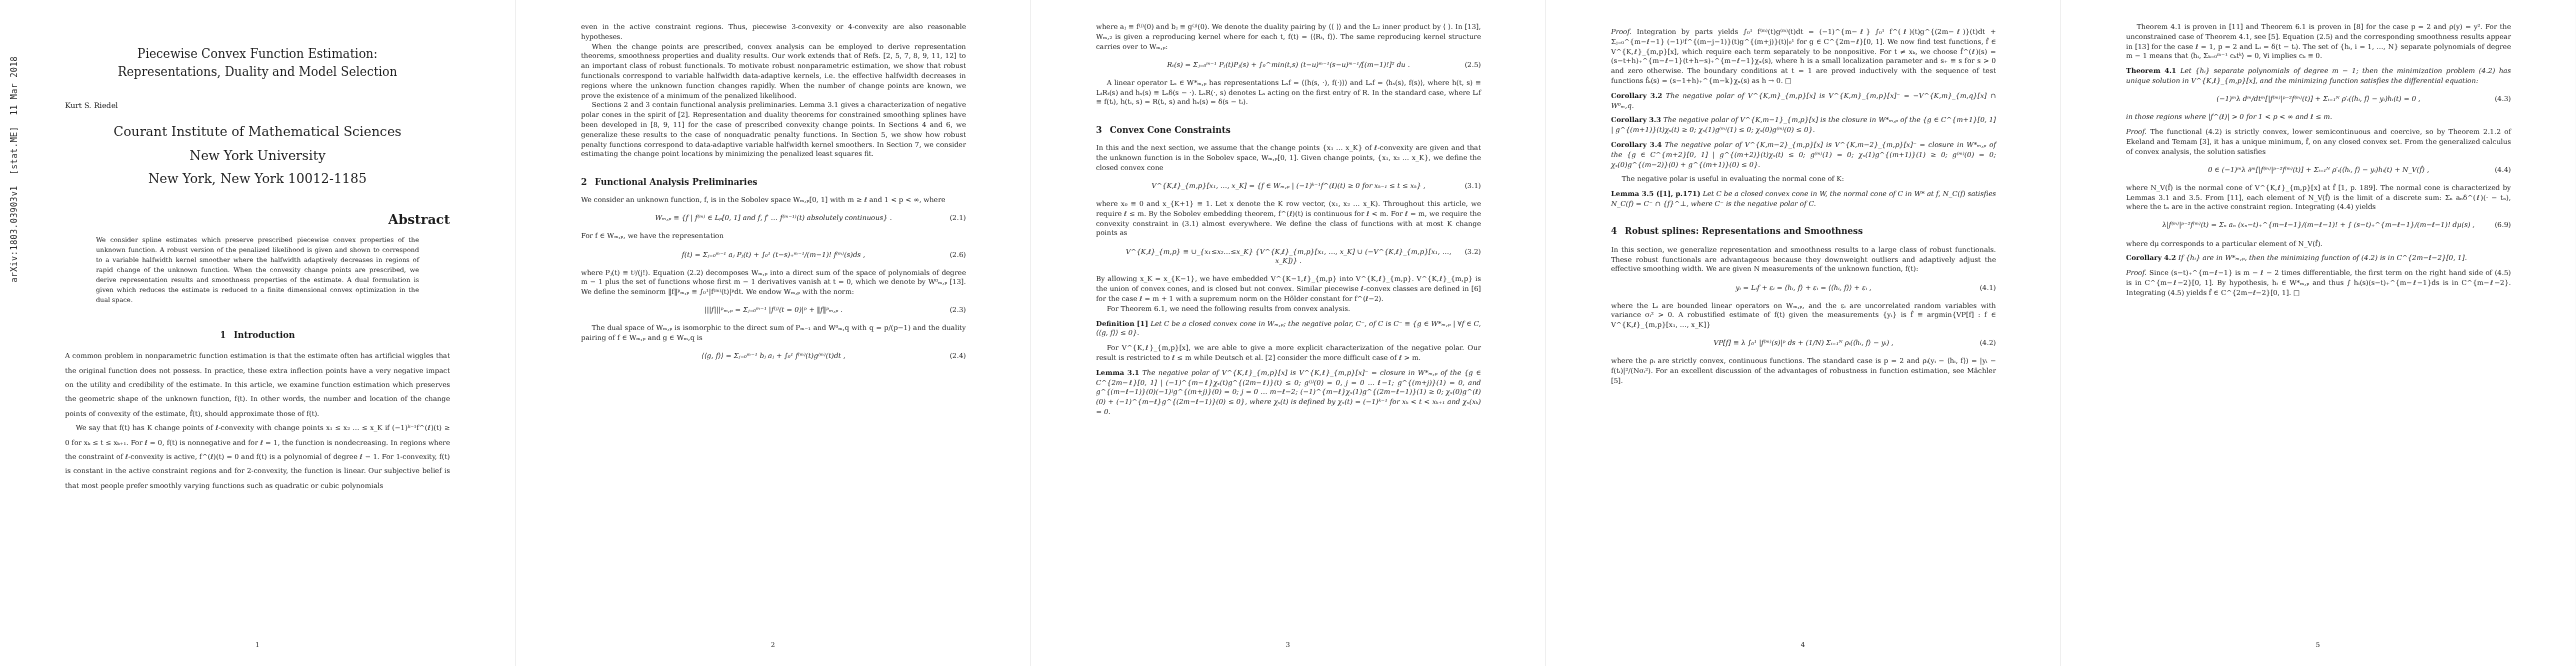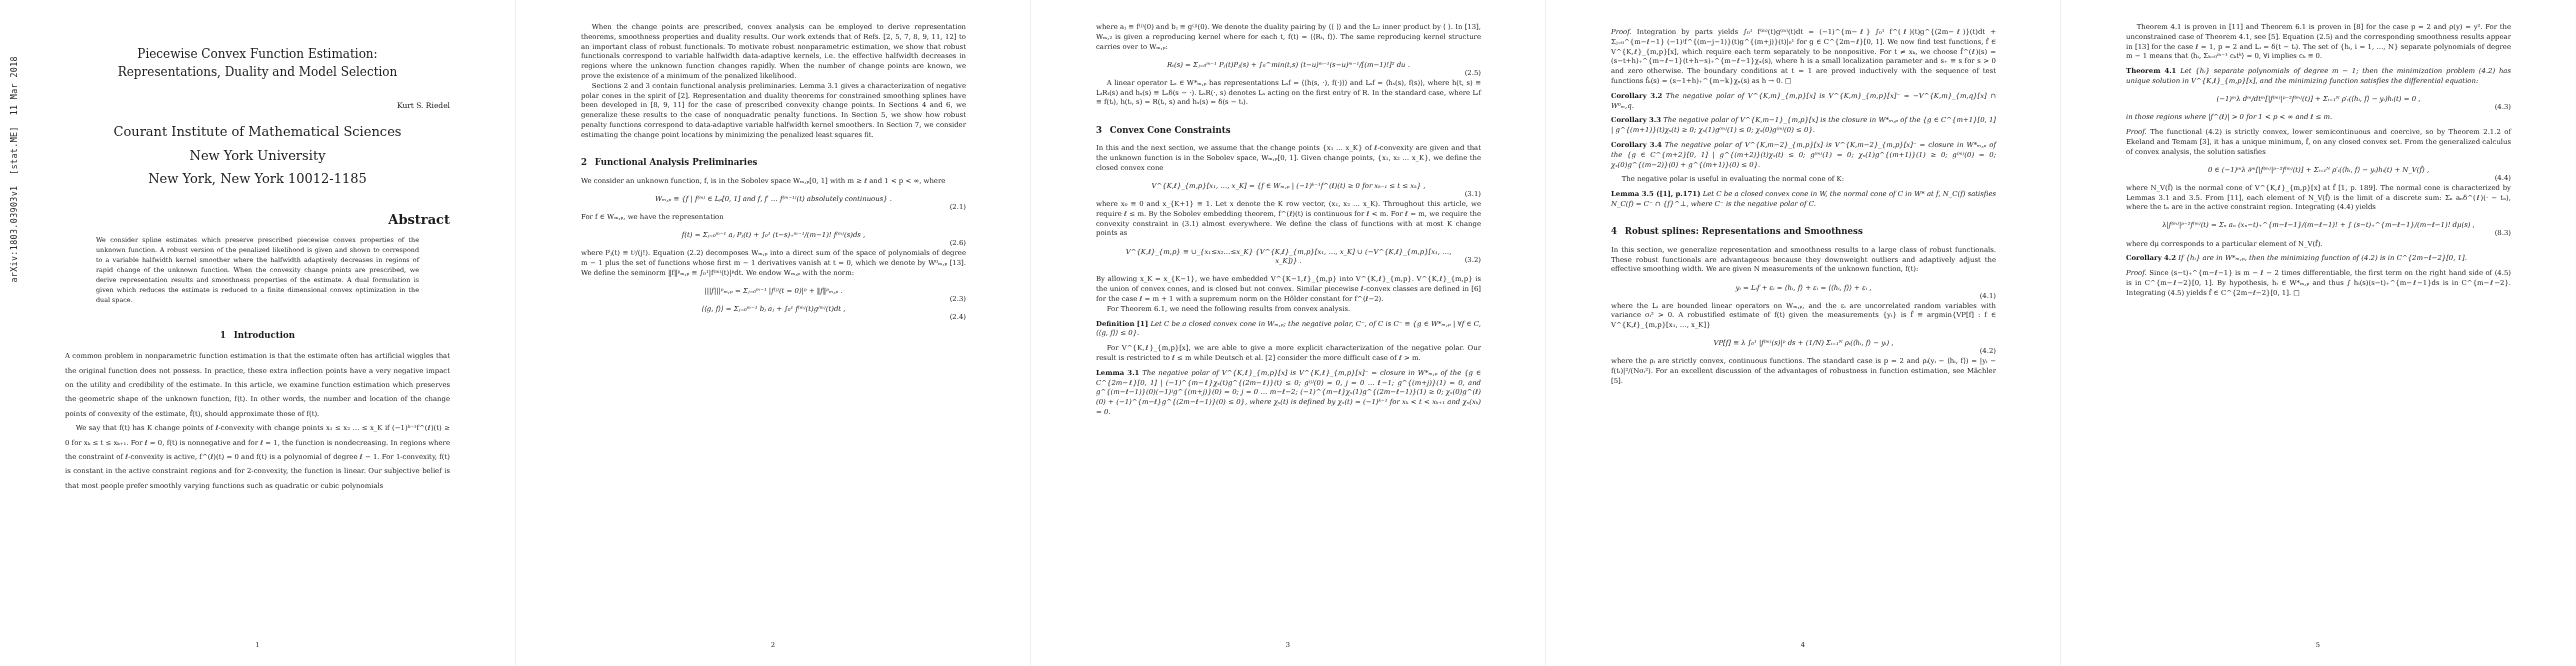--- a/index.html
+++ b/index.html
@@ -25,36 +25,36 @@
   .page + .page { border-left: 0.6px solid #efefef; }
   .page-content {
     position: absolute; left: 65px; width: 385px; top: 23px;
     font-size: 6.9px; line-height: 1.42; text-align: justify;
   }
   .page-content.first { top: 30px; }
   .paper-title {
     font-size: 12px; line-height: 1.5; text-align: center;
     margin: 14.5px 11px 0; white-space: pre-line; font-weight: normal;
   }
-  .author-name { text-align: right; font-size: 7.5px; margin-top: 20px; margin-bottom: 9px; }
+  .author-name { text-align: left; font-size: 7.5px; margin-top: 20px; margin-bottom: 9px; }
   .affiliation { text-align: center; font-size: 13px; line-height: 1.8; }
   .abstract-head { text-align: right; font-weight: bold; font-size: 13px; margin: 21px 0 6.7px; }
   .abstract { margin: 0 31px; font-size: 6.4px; line-height: 1.55; text-align: justify; }
   .section-head { font-size: 8.6px; font-weight: bold; margin: 15.6px 0 8.3px; text-align: left; text-indent: 0; }
   .first .section-head { margin-top: 23px; text-align: center; }
   .sec-num { margin-right: 7.8px; }
   p.para { margin: 0; text-indent: 1.55em; }
   p.para.noindent { text-indent: 0; }
   .first p.para { line-height: 2.08; }
   p.para.thm, p.para.proof { margin: 5px 0; }
   .thm .para-text { font-style: italic; }
   .lead { font-weight: bold; }
   .proof .lead { font-weight: normal; font-style: italic; }
   .eq { position: relative; margin: 8.3px 0; text-align: center; font-style: italic; padding: 0 24.5px; }
-  .eq-tag { position: absolute; right: 0; top: 8px; font-style: normal; }
+  .eq-tag { position: absolute; right: 0; top: 0; font-style: normal; }
   .page-number {
     position: absolute; left: 0; width: 100%; bottom: 18px;
     text-align: center; font-size: 6.7px;
   }
 </style>
 </head>
 <body>
 
 <div id="paper-spread">
   <div class="arxiv-stamp">arXiv:1803.03903v1  [stat.ME]  11 Mar 2018</div>
@@ -69,29 +69,31 @@
         <div class="abstract-head">Abstract</div>
         <div class="abstract">We consider spline estimates which preserve prescribed piecewise convex properties of the unknown function. A robust version of the penalized likelihood is given and shown to correspond to a variable halfwidth kernel smoother where the halfwidth adaptively decreases in regions of rapid change of the unknown function. When the convexity change points are prescribed, we derive representation results and smoothness properties of the estimate. A dual formulation is given which reduces the estimate is reduced to a finite dimensional convex optimization in the dual space.</div>
         <div class="section-head"><span class="sec-num">1</span><span class="sec-title">Introduction</span></div>
         <p class="para noindent"><span class="para-text">A common problem in nonparametric function estimation is that the estimate often has artificial wiggles that the original function does not possess. In practice, these extra inflection points have a very negative impact on the utility and credibility of the estimate. In this article, we examine function estimation which preserves the geometric shape of the unknown function, f(t). In other words, the number and location of the change points of convexity of the estimate, f̂(t), should approximate those of f(t).</span></p>
         <p class="para"><span class="para-text">We say that f(t) has K change points of ℓ-convexity with change points x₁ ≤ x₂ … ≤ x_K if (−1)ᵏ⁻¹f^(ℓ)(t) ≥ 0 for xₖ ≤ t ≤ xₖ₊₁. For ℓ = 0, f(t) is nonnegative and for ℓ = 1, the function is nondecreasing. In regions where the constraint of ℓ-convexity is active, f^(ℓ)(t) = 0 and f(t) is a polynomial of degree ℓ − 1. For 1-convexity, f(t) is constant in the active constraint regions and for 2-convexity, the function is linear. Our subjective belief is that most people prefer smoothly varying functions such as quadratic or cubic polynomials</span></p>
       </div>
       <div class="page-number">1</div>
     </div>
     <div class="page">
       <div class="page-content">
+        <p class="para noindent"><span class="para-text">even in the active constraint regions. Thus, piecewise 3-convexity or 4-convexity are also reasonable hypotheses.</span></p>
         <p class="para"><span class="para-text">When the change points are prescribed, convex analysis can be employed to derive representation theorems, smoothness properties and duality results. Our work extends that of Refs. [2, 5, 7, 8, 9, 11, 12] to an important class of robust functionals. To motivate robust nonparametric estimation, we show that robust functionals correspond to variable halfwidth data-adaptive kernels, i.e. the effective halfwidth decreases in regions where the unknown function changes rapidly. When the number of change points are known, we prove the existence of a minimum of the penalized likelihood.</span></p>
         <p class="para"><span class="para-text">Sections 2 and 3 contain functional analysis preliminaries. Lemma 3.1 gives a characterization of negative polar cones in the spirit of [2]. Representation and duality theorems for constrained smoothing splines have been developed in [8, 9, 11] for the case of prescribed convexity change points. In Sections 4 and 6, we generalize these results to the case of nonquadratic penalty functions. In Section 5, we show how robust penalty functions correspond to data-adaptive variable halfwidth kernel smoothers. In Section 7, we consider estimating the change point locations by minimizing the penalized least squares fit.</span></p>
         <div class="section-head"><span class="sec-num">2</span><span class="sec-title">Functional Analysis Preliminaries</span></div>
         <p class="para noindent"><span class="para-text">We consider an unknown function, f, is in the Sobolev space Wₘ,ₚ[0, 1] with m ≥ ℓ and 1 &lt; p &lt; ∞, where</span></p>
         <div class="eq"><span class="eq-body">Wₘ,ₚ ≡ {f | f⁽ᵐ⁾ ∈ Lₚ[0, 1] and f, f′ … f⁽ᵐ⁻¹⁾(t) absolutely continuous} .</span><span class="eq-tag">(2.1)</span></div>
         <p class="para noindent"><span class="para-text">For f ∈ Wₘ,ₚ, we have the representation</span></p>
         <div class="eq"><span class="eq-body">f(t) = Σⱼ₌₀ᵐ⁻¹ aⱼ Pⱼ(t) + ∫₀¹ (t−s)₊ᵐ⁻¹/(m−1)! f⁽ᵐ⁾(s)ds ,</span><span class="eq-tag">(2.6)</span></div>
         <p class="para noindent"><span class="para-text">where Pⱼ(t) ≡ tʲ/(j!). Equation (2.2) decomposes Wₘ,ₚ into a direct sum of the space of polynomials of degree m − 1 plus the set of functions whose first m − 1 derivatives vanish at t = 0, which we denote by W⁰ₘ,ₚ [13]. We define the seminorm ‖f‖ᵖₘ,ₚ ≡ ∫₀¹|f⁽ᵐ⁾(t)|ᵖdt. We endow Wₘ,ₚ with the norm:</span></p>
         <div class="eq"><span class="eq-body">|||f|||ᵖₘ,ₚ = Σⱼ₌₀ᵐ⁻¹ |f⁽ʲ⁾(t = 0)|ᵖ + ‖f‖ᵖₘ,ₚ .</span><span class="eq-tag">(2.3)</span></div>
+        <p class="para"><span class="para-text">The dual space of Wₘ,ₚ is isomorphic to the direct sum of Pₘ₋₁ and W⁰ₘ,q with q = p/(p−1) and the duality pairing of f ∈ Wₘ,ₚ and g ∈ Wₘ,q is</span></p>
         <div class="eq"><span class="eq-body">⟨⟨g, f⟩⟩ = Σⱼ₌₀ᵐ⁻¹ bⱼ aⱼ + ∫₀¹ f⁽ᵐ⁾(t)g⁽ᵐ⁾(t)dt ,</span><span class="eq-tag">(2.4)</span></div>
       </div>
       <div class="page-number">2</div>
     </div>
     <div class="page">
       <div class="page-content">
         <p class="para noindent"><span class="para-text">where aⱼ ≡ f⁽ʲ⁾(0) and bⱼ ≡ g⁽ʲ⁾(0). We denote the duality pairing by ⟨⟨ ⟩⟩ and the L₂ inner product by ⟨ ⟩. In [13], Wₘ,₂ is given a reproducing kernel where for each t, f(t) = ⟨⟨Rₜ, f⟩⟩. The same reproducing kernel structure carries over to Wₘ,ₚ:</span></p>
         <div class="eq"><span class="eq-body">Rₜ(s) = Σⱼ₌₀ᵐ⁻¹ Pⱼ(t)Pⱼ(s) + ∫₀^min(t,s) (t−u)ᵐ⁻¹(s−u)ᵐ⁻¹/[(m−1)!]² du .</span><span class="eq-tag">(2.5)</span></div>
         <p class="para"><span class="para-text">A linear operator Lₛ ∈ W*ₘ,ₚ has representations Lₛf = ⟨⟨h(s, ·), f(·)⟩⟩ and Lₛf = ⟨hₛ(s), f(s)⟩, where h(t, s) ≡ LₜRₜ(s) and hₛ(s) ≡ Lₛδ(s − ·). LₛR(·, s) denotes Lₛ acting on the first entry of R. In the standard case, where Lᵢf ≡ f(tᵢ), h(tᵢ, s) = R(tᵢ, s) and hₛ(s) = δ(s − tᵢ).</span></p>
         <div class="section-head"><span class="sec-num">3</span><span class="sec-title">Convex Cone Constraints</span></div>
@@ -126,21 +128,21 @@
     </div>
     <div class="page">
       <div class="page-content">
         <p class="para"><span class="para-text">Theorem 4.1 is proven in [11] and Theorem 6.1 is proven in [8] for the case p = 2 and ρ(y) = y². For the unconstrained case of Theorem 4.1, see [5]. Equation (2.5) and the corresponding smoothness results appear in [13] for the case ℓ = 1, p = 2 and Lᵢ = δ(t − tᵢ). The set of {hᵢ, i = 1, …, N} separate polynomials of degree m − 1 means that ⟨hᵢ, Σₖ₌₀ᵐ⁻¹ cₖtᵏ⟩ = 0, ∀i implies cₖ ≡ 0.</span></p>
         <p class="para noindent thm"><b class="lead">Theorem 4.1</b><span class="para-text"> Let {hᵢ} separate polynomials of degree m − 1; then the minimization problem (4.2) has unique solution in V^{K,ℓ}_{m,p}[x], and the minimizing function satisfies the differential equation:</span></p>
         <div class="eq"><span class="eq-body">(−1)ᵐλ dᵐ/dtᵐ[|f⁽ᵐ⁾|ᵖ⁻²f⁽ᵐ⁾(t)] + Σᵢ₌₁ᴺ ρ′ᵢ(⟨hᵢ, f⟩ − yᵢ)hᵢ(t) = 0 ,</span><span class="eq-tag">(4.3)</span></div>
         <p class="para noindent thm"><span class="para-text">in those regions where |f^(ℓ)| &gt; 0 for 1 &lt; p &lt; ∞ and ℓ ≤ m.</span></p>
         <p class="para noindent proof"><b class="lead">Proof.</b><span class="para-text"> The functional (4.2) is strictly convex, lower semicontinuous and coercive, so by Theorem 2.1.2 of Ekeland and Temam [3], it has a unique minimum, f̂, on any closed convex set. From the generalized calculus of convex analysis, the solution satisfies</span></p>
         <div class="eq"><span class="eq-body">0 ∈ (−1)ᵐλ ∂ᵐ[|f⁽ᵐ⁾|ᵖ⁻²f⁽ᵐ⁾(t)] + Σᵢ₌₁ᴺ ρ′ᵢ(⟨hᵢ, f⟩ − yᵢ)hᵢ(t) + N_V(f̂) ,</span><span class="eq-tag">(4.4)</span></div>
         <p class="para noindent"><span class="para-text">where N_V(f̂) is the normal cone of V^{K,ℓ}_{m,p}[x] at f̂ [1, p. 189]. The normal cone is characterized by Lemmas 3.1 and 3.5. From [11], each element of N_V(f̂) is the limit of a discrete sum: Σₙ aₙδ^(ℓ)(· − tₙ), where the tₙ are in the active constraint region. Integrating (4.4) yields</span></p>
-        <div class="eq"><span class="eq-body">λ|f⁽ᵐ⁾|ᵖ⁻²f⁽ᵐ⁾(t) = Σₙ aₙ (xₙ−t)₊^{m−ℓ−1}/(m−ℓ−1)! + ∫ (s−t)₊^{m−ℓ−1}/(m−ℓ−1)! dμ(s) ,</span><span class="eq-tag">(8.3)</span></div>
+        <div class="eq"><span class="eq-body">λ|f⁽ᵐ⁾|ᵖ⁻²f⁽ᵐ⁾(t) = Σₙ aₙ (xₙ−t)₊^{m−ℓ−1}/(m−ℓ−1)! + ∫ (s−t)₊^{m−ℓ−1}/(m−ℓ−1)! dμ(s) ,</span><span class="eq-tag">(6.9)</span></div>
         <p class="para noindent"><span class="para-text">where dμ corresponds to a particular element of N_V(f̂).</span></p>
         <p class="para noindent thm"><b class="lead">Corollary 4.2</b><span class="para-text"> If {hᵢ} are in W*ₘ,ₚ, then the minimizing function of (4.2) is in C^{2m−ℓ−2}[0, 1].</span></p>
         <p class="para noindent proof"><b class="lead">Proof.</b><span class="para-text"> Since (s−t)₊^{m−ℓ−1} is m − ℓ − 2 times differentiable, the first term on the right hand side of (4.5) is in C^{m−ℓ−2}[0, 1]. By hypothesis, hᵢ ∈ W*ₘ,ₚ and thus ∫ hᵢ(s)(s−t)₊^{m−ℓ−1}ds is in C^{m−ℓ−2}. Integrating (4.5) yields f̂ ∈ C^{2m−ℓ−2}[0, 1].  □</span></p>
       </div>
       <div class="page-number">5</div>
     </div>
   </div>
 
 
 </body></html>

